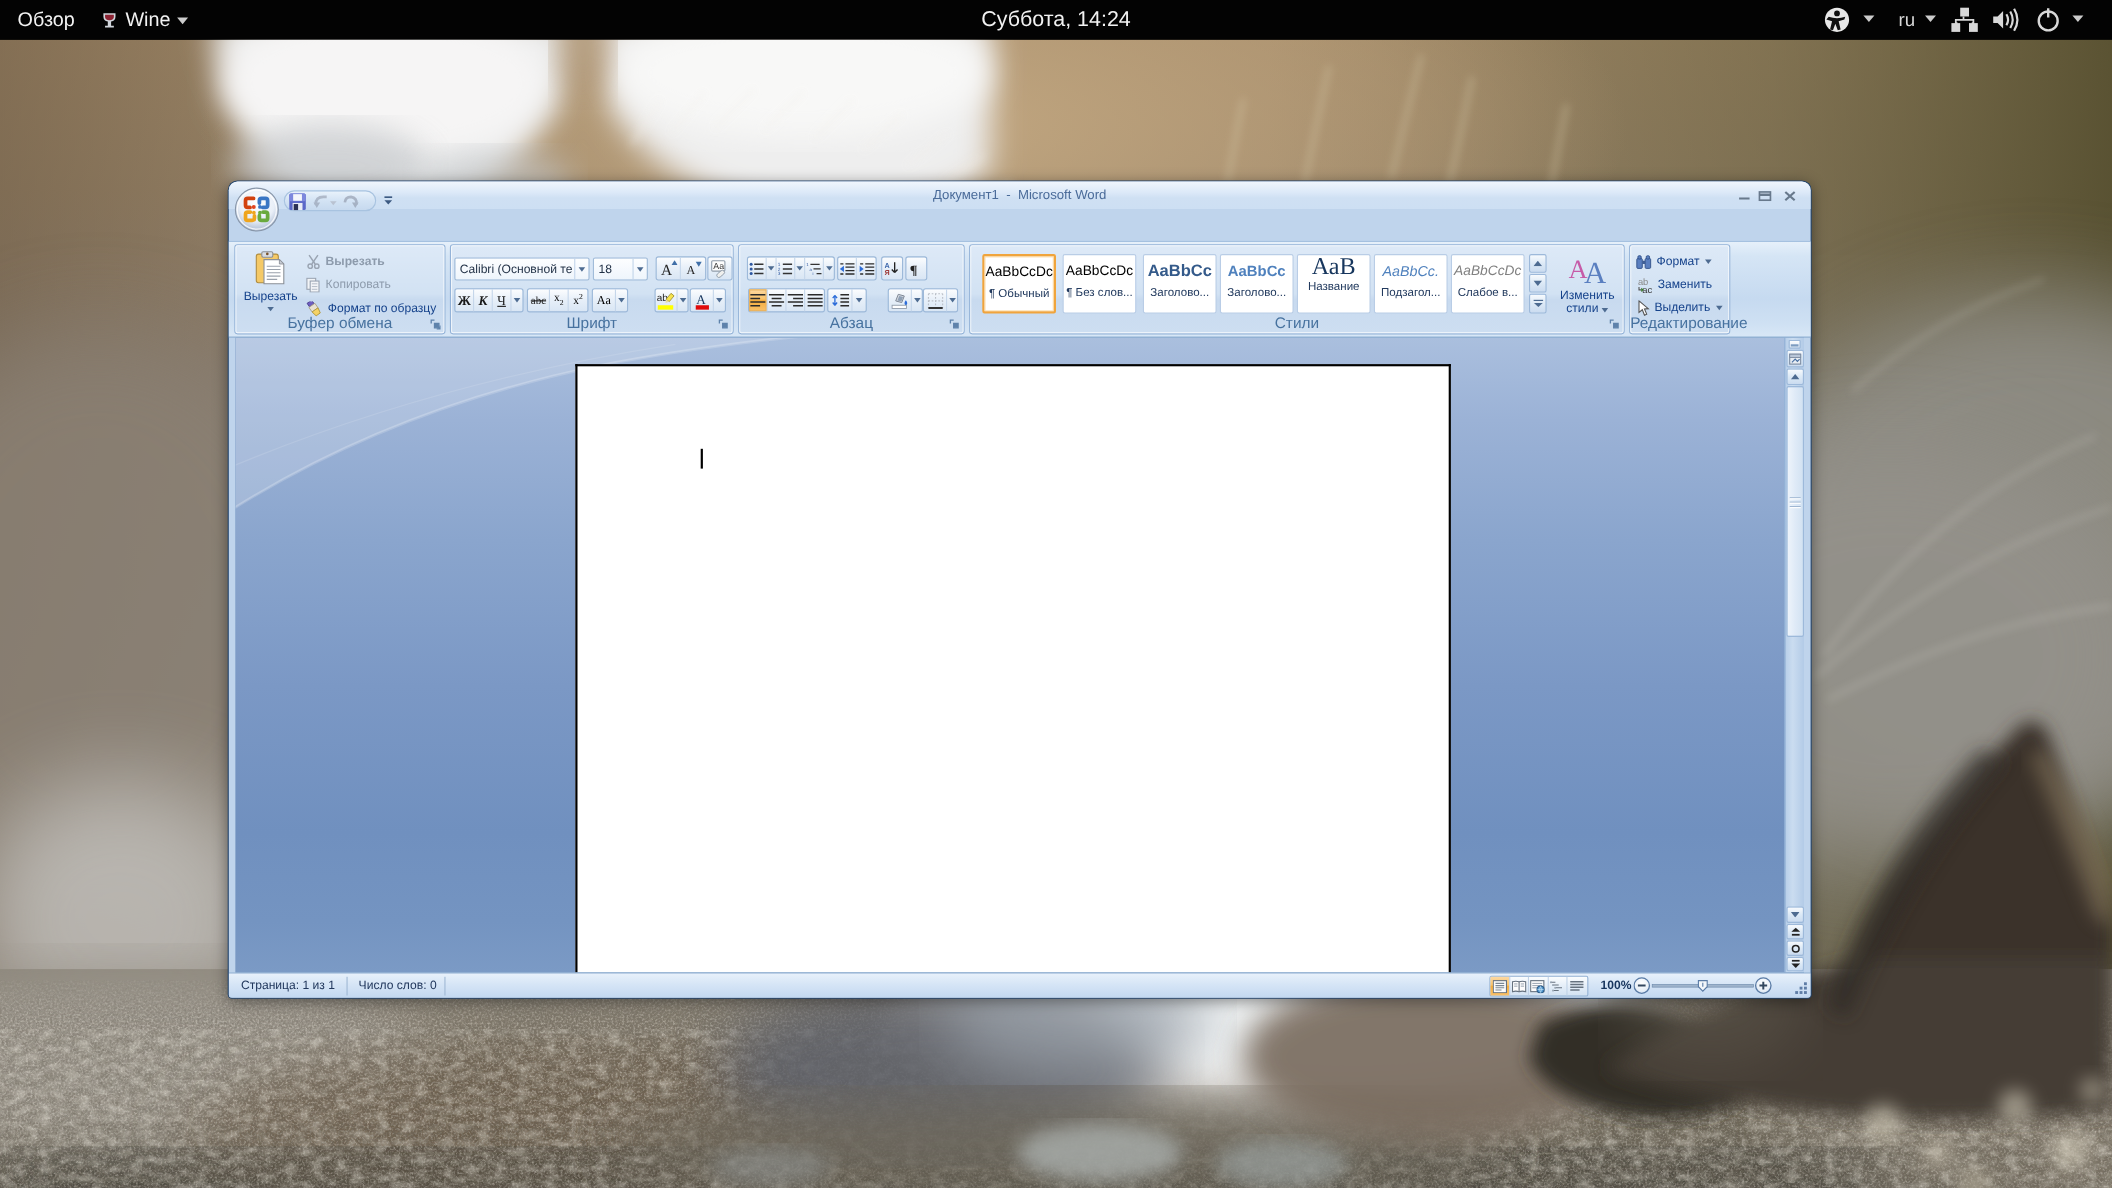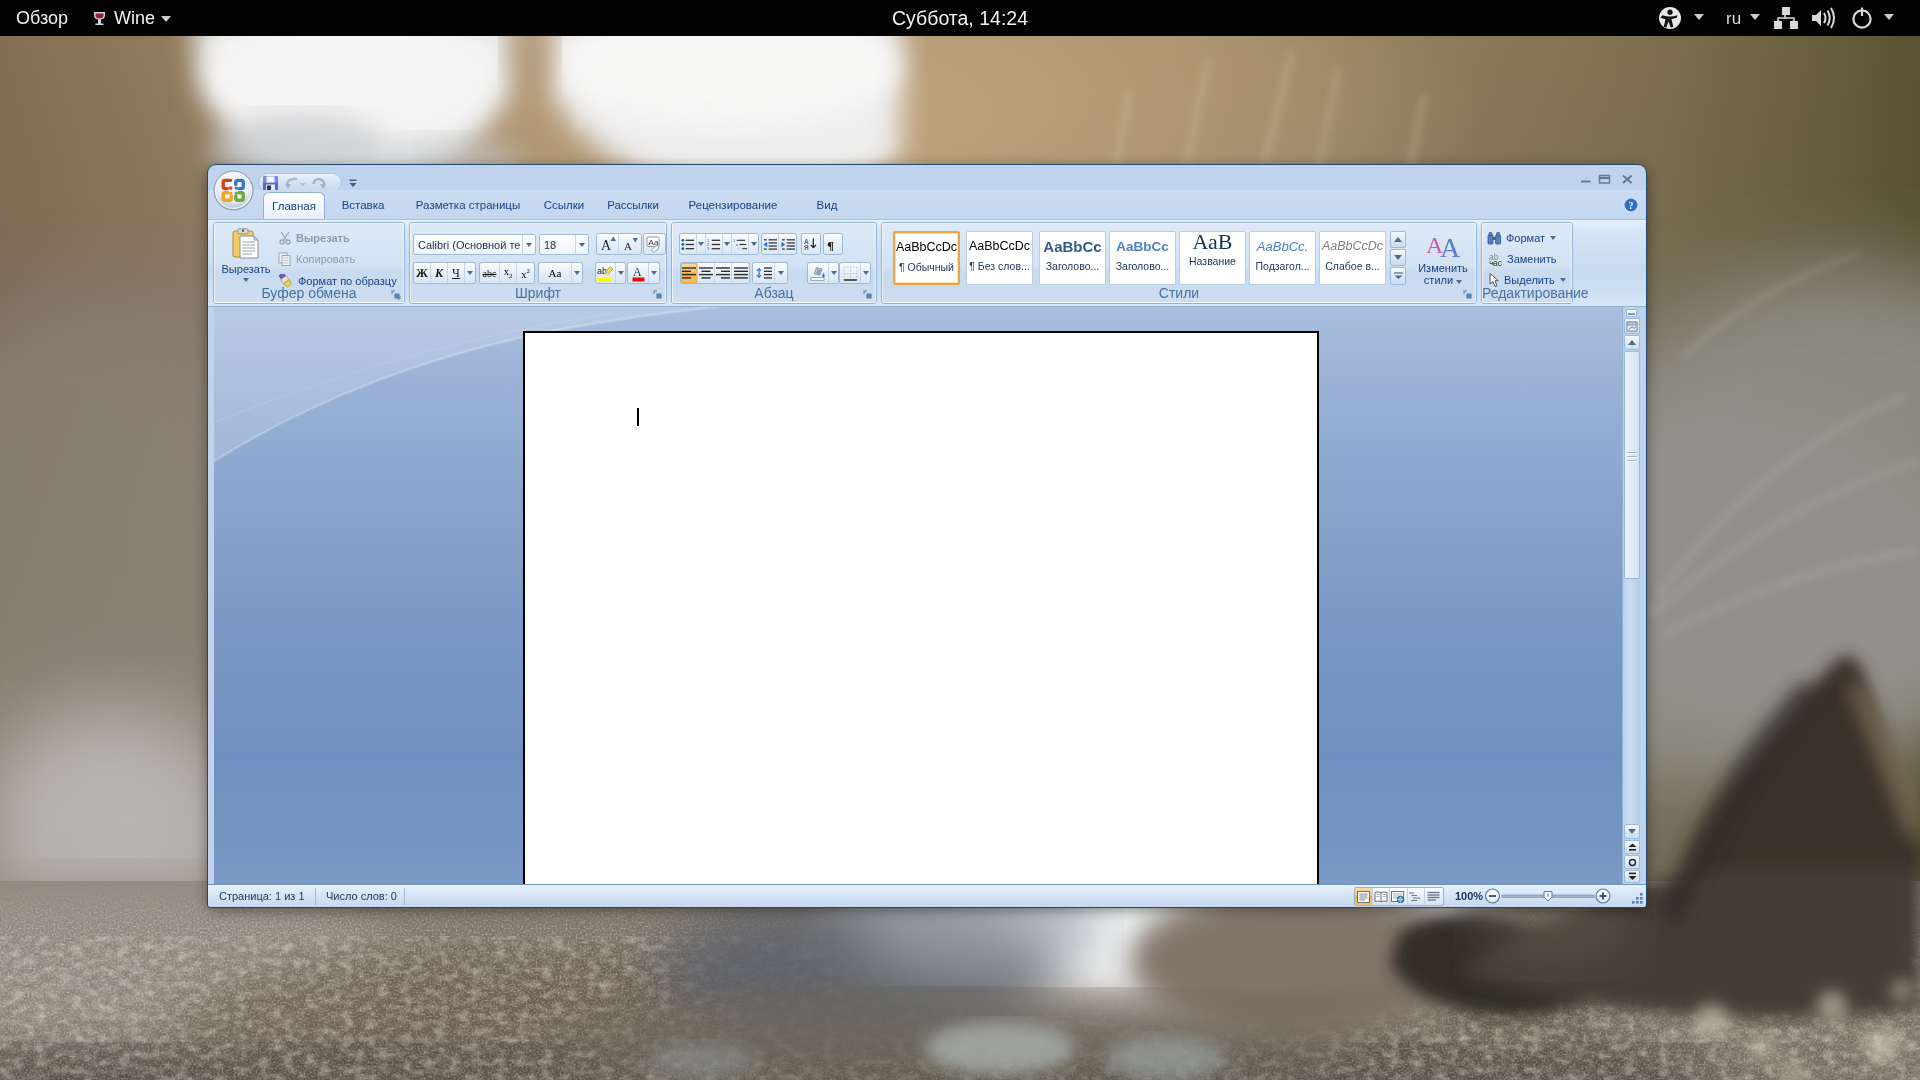--- a/index.html
+++ b/index.html
@@ -299,20 +299,23 @@
         <g stroke="#d8d8d8" stroke-width="2.2" fill="none">
             <circle cx="212" cy="19" r="8.6"></circle>
             <line x1="212" y1="7.5" x2="212" y2="16"></line>
           </g>
         <path d="M234,14 l10,0 l-5,6 Z" fill="#ccc"></path>
       </svg>
     </div>
   </div>
 
   <div id="win">
+    <div id="titlebar">
+      <div id="title-text">Документ1&nbsp; -&nbsp; Microsoft Word</div>
+    </div>
     <div id="qat">
       <svg width="84" height="20" viewBox="0 0 84 20">
 
         <g transform="translate(4,2)">
           <rect x="0" y="0" width="15" height="15" rx="1.5" fill="#5a67c8"></rect>
           <rect x="0" y="0" width="15" height="7" rx="1.5" fill="#7d88dd"></rect>
           <rect x="3.5" y="0.5" width="8" height="6" fill="#f4f6fb"></rect>
           <rect x="3" y="8.5" width="9" height="6.5" fill="#e8ebf5"></rect>
           <rect x="4" y="9.5" width="4" height="5.5" fill="#2a2f55"></rect>
         </g>
@@ -359,33 +362,20 @@
       </svg>
     </div>
     <div class="winbtns">
       <svg width="60" height="12" viewBox="0 0 60 12" fill="none" stroke="#68798c" stroke-width="1.9">
         <line x1="1" y1="8.5" x2="10.5" y2="8.5"></line>
         <rect x="19.5" y="2.5" width="10" height="7.5" stroke-width="1.5"></rect>
         <line x1="19.5" y1="5" x2="29.5" y2="5" stroke-width="2.2"></line>
         <path d="M43,2.5 L51.5,10 M51.5,2.5 L43,10" stroke-width="2"></path>
       </svg>
     </div>
-    <div id="tabrow">
-      <div class="tab active" style="left:55px; width:62px;">Главная</div>
-      <div class="tab" style="left:125px; width:60px;">Вставка</div>
-      <div class="tab" style="left:196px; width:128px;">Разметка страницы</div>
-      <div class="tab" style="left:324px; width:64px;">Ссылки</div>
-      <div class="tab" style="left:388px; width:74px;">Рассылки</div>
-      <div class="tab" style="left:470px; width:110px;">Рецензирование</div>
-      <div class="tab" style="left:596px; width:46px;">Вид</div>
-      <div id="helpbtn"><svg width="16" height="16" viewBox="0 0 16 16">
-            <circle cx="8" cy="8" r="7.2" fill="#2e6fd0" stroke="#d7e5f5" stroke-width="1.4"></circle>
-            <text x="8" y="11.5" font-size="10" font-weight="bold" fill="#fff" text-anchor="middle" font-family="Liberation Serif">?</text>
-          </svg></div>
-    </div>
     <div id="ribbon">
 
       <div class="rgroup" style="left:5px; width:192px;">
         <div class="inner"></div>
         <div class="bigbtn" style="left:4px; top:3px; width:56px; height:66px;">
           <svg width="30" height="32" viewBox="0 0 30 32" style="margin-top:2px;">
             <rect x="2" y="3" width="20" height="26" rx="2" fill="#f5c966" stroke="#b08c3f" stroke-width="1"></rect>
             <rect x="7" y="0.8" width="10" height="5" rx="1.2" fill="#d9dde3" stroke="#8b9097" stroke-width="1"></rect>
             <circle cx="12" cy="2.8" r="1.2" fill="#77512c"></circle>
             <g transform="translate(9,8)">
@@ -504,21 +494,21 @@
               <span style="font:10px 'Liberation Serif'; color:#1a1a1a; text-decoration:line-through;">abc</span>
             </div>
           <div class="sbtn" style="width:17px;">
               <span style="font:10.5px 'Liberation Serif';">x<sub style="font-size:7px;">2</sub></span>
             </div>
           <div class="sbtn" style="width:17px;">
               <span style="font:10.5px 'Liberation Serif';">x<sup style="font-size:7px;">2</sup></span>
             </div>
         </div>
         <div class="sstrip" style="left:128px; top:39px;">
-          <div class="sbtn" style="width:33px;">
+          <div class="sbtn" style="width:21px;">
               <span style="font:11px 'Liberation Serif';">Aa</span>
             </div>
           <div class="sbtn" style="width:10px;">
               <div class="arr8"></div>
             </div>
         </div>
         <div class="sstrip" style="left:185px; top:39px;">
           <div class="sbtn" style="width:20px;">
               <svg width="17" height="17" viewBox="0 0 17 17">
                 <text x="0" y="9" font-size="9" fill="#222">ab</text>

